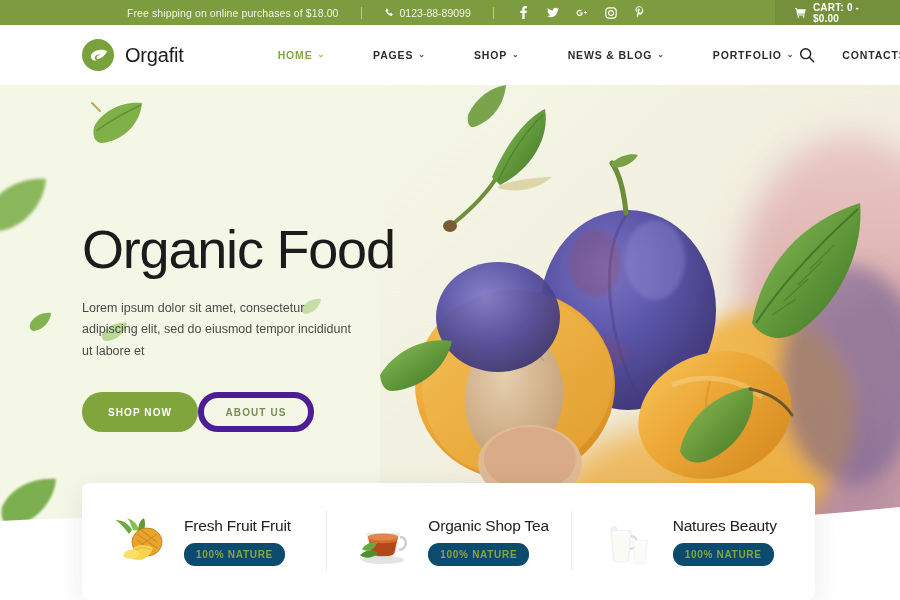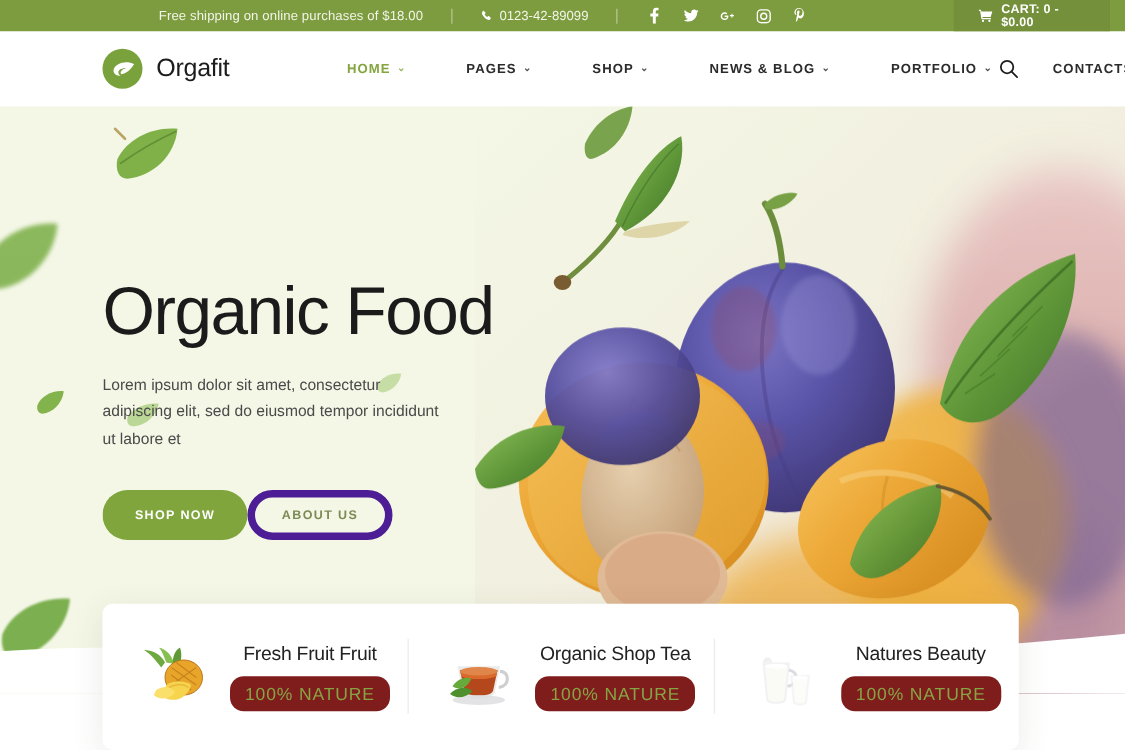--- a/index.html
+++ b/index.html
@@ -32,21 +32,21 @@
   }
   .tb-phone { display: flex; align-items: center; gap: 6px; color:#f2f5e8; }
   .tb-phone svg { display:block; }
   .tb-social { display: flex; align-items: center; gap: 17px; margin-left: 2px; }
   .tb-social span {
     display:flex; align-items:center; justify-content:center;
     width: 12px; height: 13px; color:#ffffff;
   }
   .tb-social svg { display:block; }
   .cart-block {
-    position: absolute; right: 12px; top: 0; height: 25px;
+    position: absolute; right: 0px; top: 0; height: 25px;
     background: #74903a;
     display: flex; align-items: center; gap: 7px;
     padding: 0 24px 0 20px;
     width: 125px;
   }
   .cart-block .cart-label { font-size: 10px; font-weight: bold; letter-spacing:.2px; color:#fff; }
 
   
   .header {
     position: relative;
@@ -144,39 +144,39 @@
   }
   .feature + .feature::before {
     content: ""; position: absolute; left: 0; top: 28px;
     width: 1px; height: 60px; background: #ececec;
   }
   .f-icon { width: 54px; height: 54px; flex: none; display:flex; align-items:center; justify-content:center; }
   .f-body { display: flex; flex-direction: column; gap: 8px; align-items: center; }
   .f-title { font-size: 15.5px; color: #222; letter-spacing: -.2px; }
   .f-badge {
     align-self: flex-start;
-    background: #7f1d1d; color: #87a445;
-    font-size: 14px; font-weight: normal; letter-spacing: .7px;
+    background: #0c4a6e; color: #87a445;
+    font-size: 10px; font-weight: bold; letter-spacing: .7px;
     padding: 6px 12px; border-radius: 11px;
   }
 </style>
 </head>
 <body>
 
 <div id="page">
 
   <div class="topbar">
     <div class="topbar-left">
       <span class="tb-text">Free shipping on online purchases of $18.00</span>
       <span class="tb-sep"></span>
       <span class="tb-phone">
         <svg width="10" height="10" viewBox="0 0 16 16" fill="#ffffff">
           <path d="M3.6 1.2c.4-.4 1-.4 1.4 0l1.9 1.9c.4.4.4 1 0 1.4l-1 1c.6 1.5 1.9 2.8 3.4 3.4l1-1c.4-.4 1-.4 1.4 0l1.9 1.9c.4.4.4 1 0 1.4l-.9.9c-.7.7-1.7.9-2.6.5C7.2 11.4 4.4 8.6 2.7 5.3c-.5-.9-.3-2 .4-2.7l.5-1.4z"></path>
         </svg>
-        <span>0123-42-89099</span>
+        <span>0123-88-89099</span>
       </span>
       <span class="tb-sep"></span>
       <span class="tb-social">
         <span>
           <svg width="7" height="13" viewBox="0 0 8 15" fill="#fff">
               <path d="M5.3 15V8.2h2.3l.3-2.6H5.3V3.9c0-.8.2-1.3 1.3-1.3h1.4V.3C7.8.2 7 .1 6 .1 4 .1 2.6 1.3 2.6 3.6v2H.3v2.6h2.3V15h2.7z"></path>
             </svg>
         </span>
         <span>
           <svg width="13" height="11" viewBox="0 0 16 13" fill="#fff">

